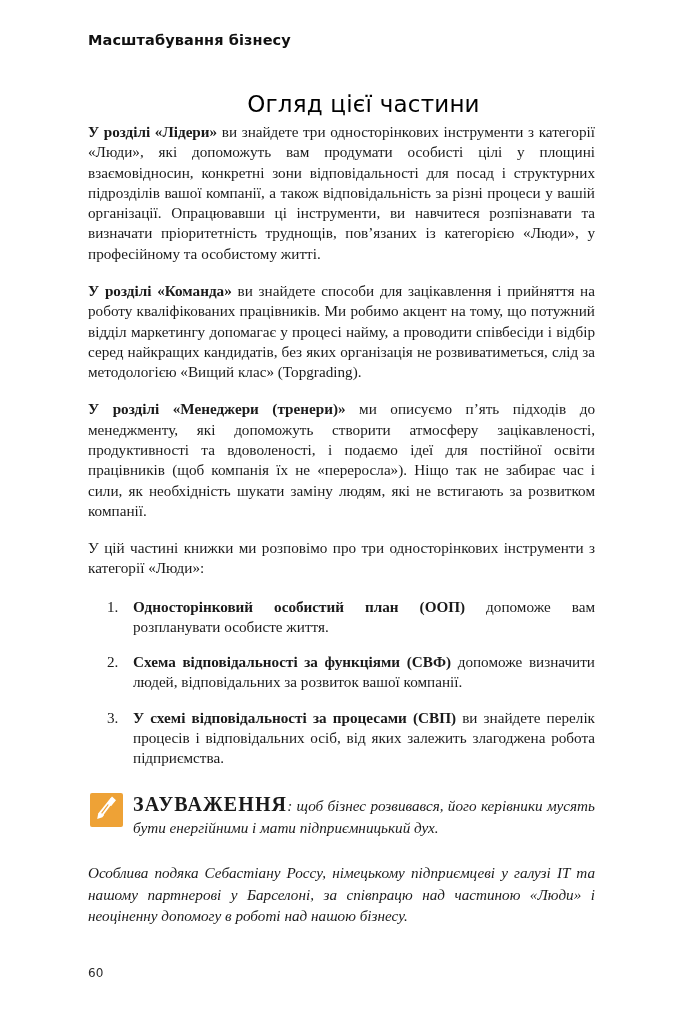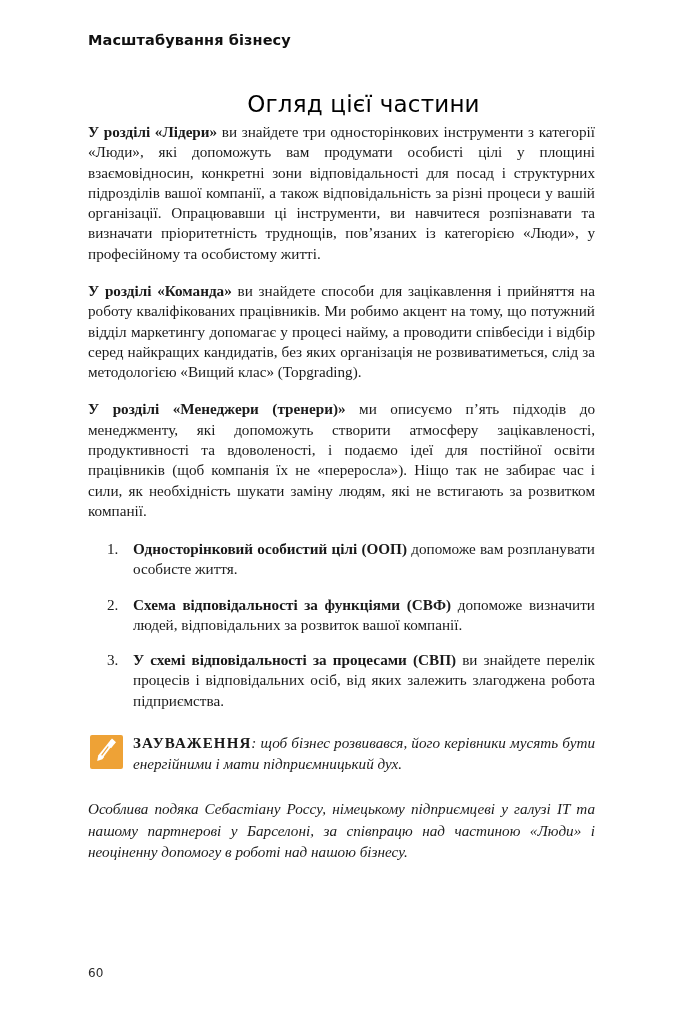--- a/index.html
+++ b/index.html
@@ -113,21 +113,21 @@
   .note-text {
     font-size: 15.2px;
     line-height: 1.35;
     font-style: italic;
     text-align: justify;
   }
   .note-label {
     font-style: normal;
     font-weight: bold;
     letter-spacing: 1.1px;
-    font-size: 15px;
+    font-size: 20px;
     margin-top: 44px;
   }
 
   
   p.thanks {
     margin: 24px 0 0 0;
     font-size: 15.2px;
     line-height: 1.42;
     font-style: italic;
     text-align: justify;
@@ -153,24 +153,25 @@
   <h1 class="part-title">Огляд цієї частини</h1>
 
   <div class="content">
 
     <p class="body"><span class="lead">У розділі «Лідери»</span><span> ви знайдете три односторінкових інструменти з категорії «Люди», які допоможуть вам продумати особисті цілі у площині взаємовідносин, конкретні зони відповідальності для посад і структурних підрозділів вашої компанії, а також відповідальність за різні процеси у вашій організації. Опрацювавши ці інструменти, ви навчитеся розпізнавати та визначати пріоритетність труднощів, пов’язаних із категорією «Люди», у професійному та особистому житті.</span></p>
 
     <p class="body"><span class="lead">У розділі «Команда»</span><span> ви знайдете способи для зацікавлення і прийняття на роботу кваліфікованих працівників. Ми робимо акцент на тому, що потужний відділ маркетингу допомагає у процесі найму, а проводити співбесіди і відбір серед найкращих кандидатів, без яких організація не розвиватиметься, слід за методологією «Вищий клас» (Topgrading).</span></p>
 
     <p class="body"><span class="lead">У розділі «Менеджери (тренери)»</span><span> ми описуємо п’ять підходів до менеджменту, які допоможуть створити атмосферу зацікавленості, продуктивності та вдоволеності, і подаємо ідеї для постійної освіти працівників (щоб компанія їх не «переросла»). Ніщо так не забирає час і сили, як необхідність шукати заміну людям, які не встигають за розвитком компанії.</span></p>
 
+    <p class="body"><span class="lead"></span><span>У цій частині книжки ми розповімо про три односторінкових інструменти з категорії «Люди»:</span></p>
 
     <ol class="numlist">
       <li>
-        <span class="num">1.</span><span class="li-lead">Односторінковий особистий цілі (ООП)</span><span> допоможе вам розпланувати особисте життя.</span>
+        <span class="num">1.</span><span class="li-lead">Односторінковий особистий план (ООП)</span><span> допоможе вам розпланувати особисте життя.</span>
       </li>
       <li>
         <span class="num">2.</span><span class="li-lead">Схема відповідальності за функціями (СВФ)</span><span> допоможе визначити людей, відповідальних за розвиток вашої компанії.</span>
       </li>
       <li>
         <span class="num">3.</span><span class="li-lead">У схемі відповідальності за процесами (СВП)</span><span> ви знайдете перелік процесів і відповідальних осіб, від яких залежить злагоджена робота підприємства.</span>
       </li>
     </ol>
 
     <div class="note">

